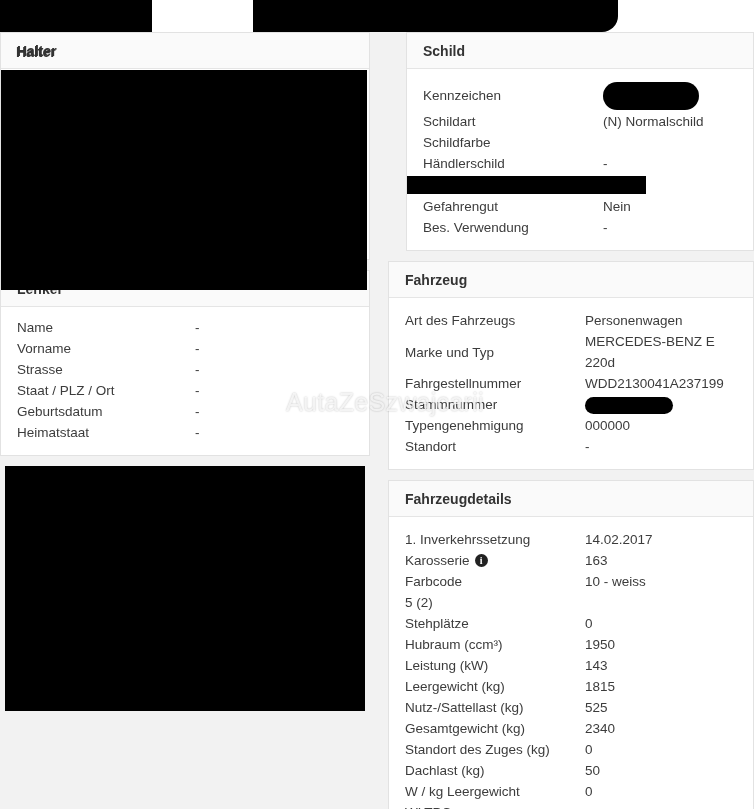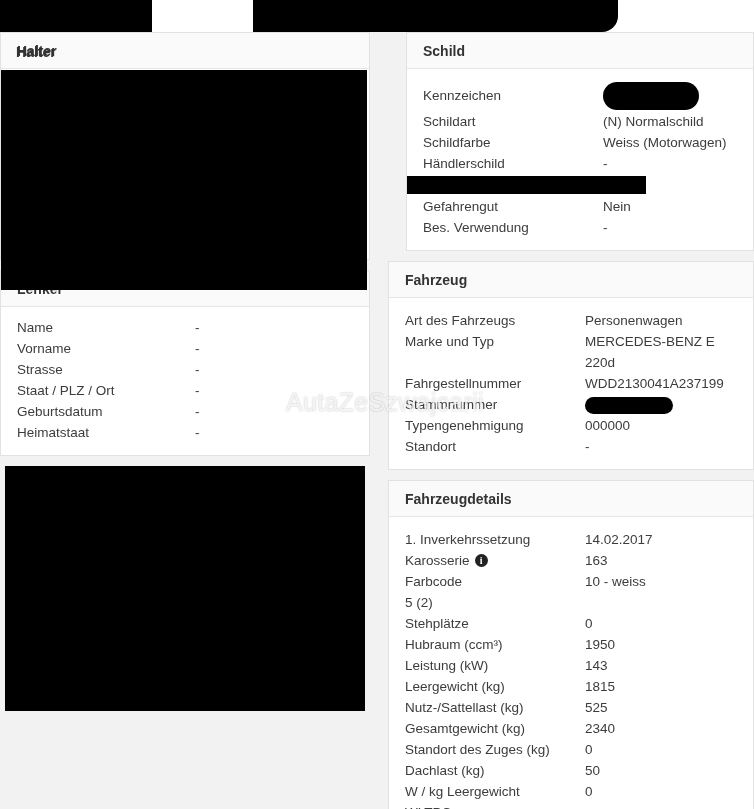--- a/index.html
+++ b/index.html
@@ -74,20 +74,21 @@
   }
   .card-body {
     padding: 10px 0 12px 0;
   }
   .row {
     display: flex;
     font-size: 13.5px;
     color: #444;
     line-height: 21px;
     padding: 0 16px;
+    align-items: center;
   }
   .row .label {
     width: 178px;
     flex: 0 0 178px;
     color: #3c3c3c;
   }
   .row .value {
     flex: 1;
     color: #3c3c3c;
     word-break: break-word;
@@ -213,21 +214,20 @@
           <div class="value">
             <span class="redact redact-pill" style="width:96px;height:28px;"></span>
           </div>
         </div>
         <div class="row row-r">
           <div class="label">Schildart</div>
           <div class="value">(N) Normalschild</div>
         </div>
         <div class="row row-r">
           <div class="label">Schildfarbe</div>
-          <div class="value">Weiss (Motorwagen)</div>
         </div>
         <div class="row row-r">
           <div class="label">Händlerschild</div>
           <div class="value">-</div>
         </div>
         <div class="row row-r" style="line-height:22px;padding-left:0;">
           <div style="width:100%;">
             <span class="redact" style="width:239px;height:18px;margin-left:0;"></span>
           </div>
         </div>

